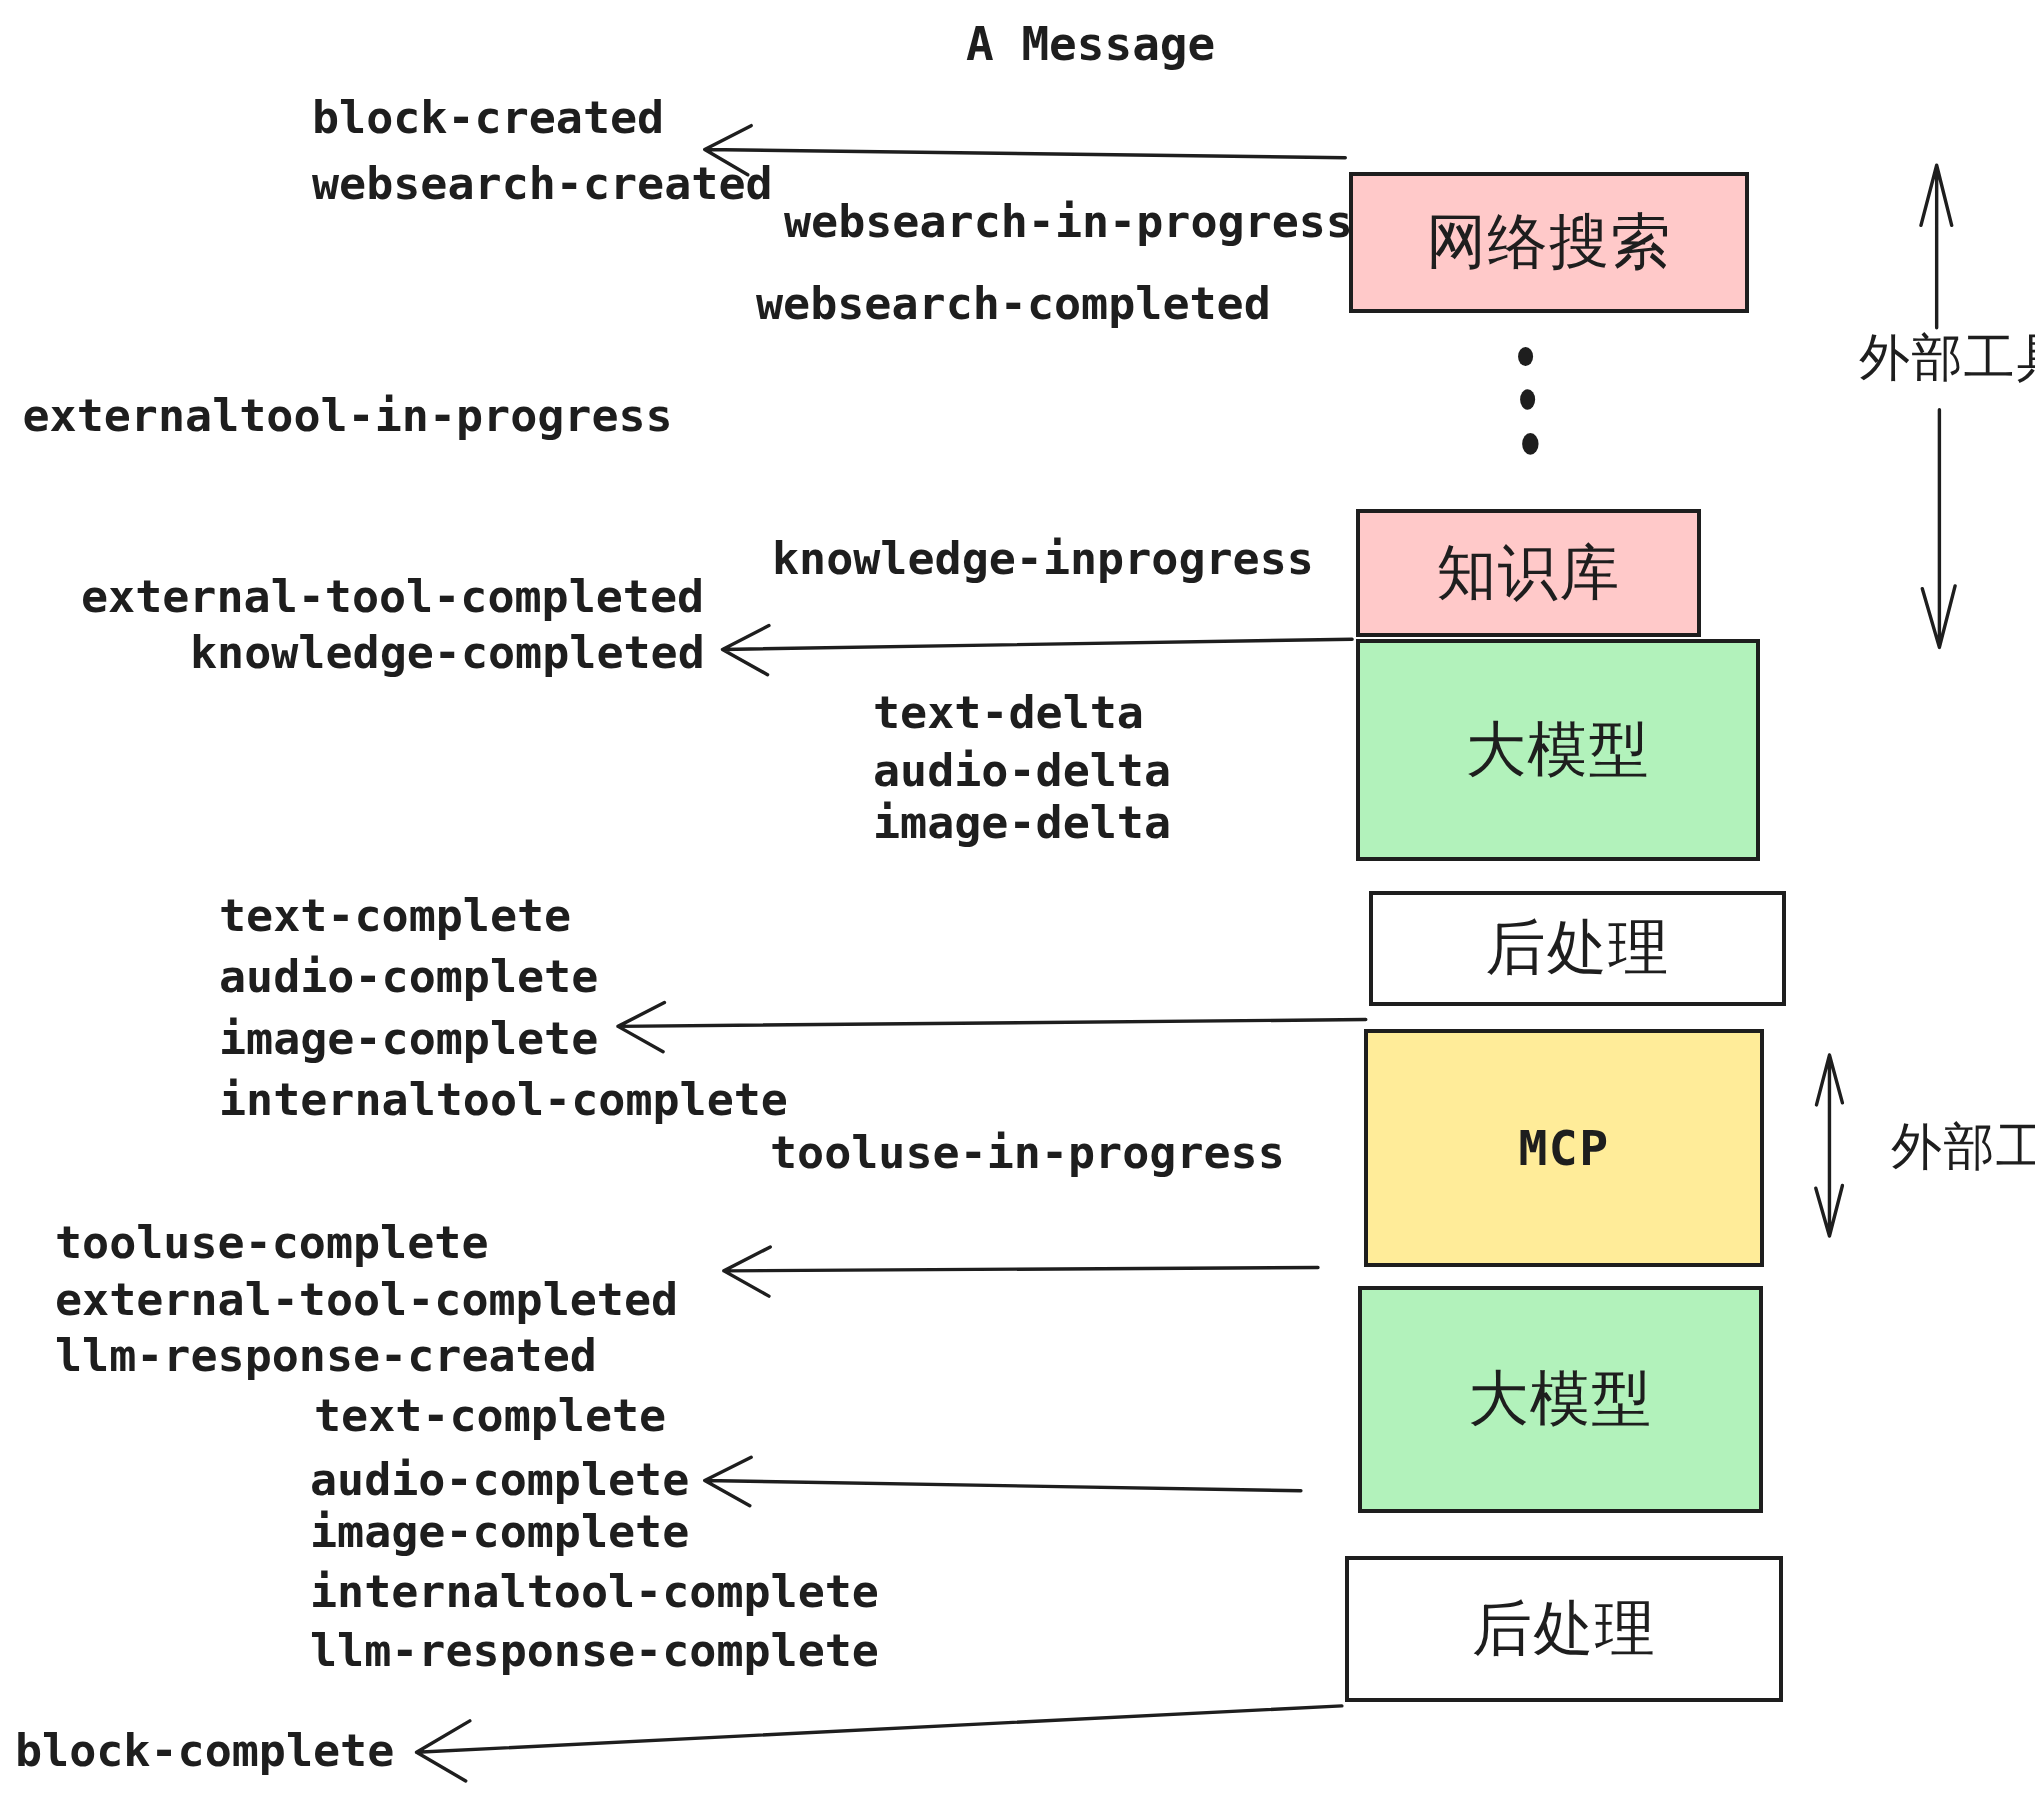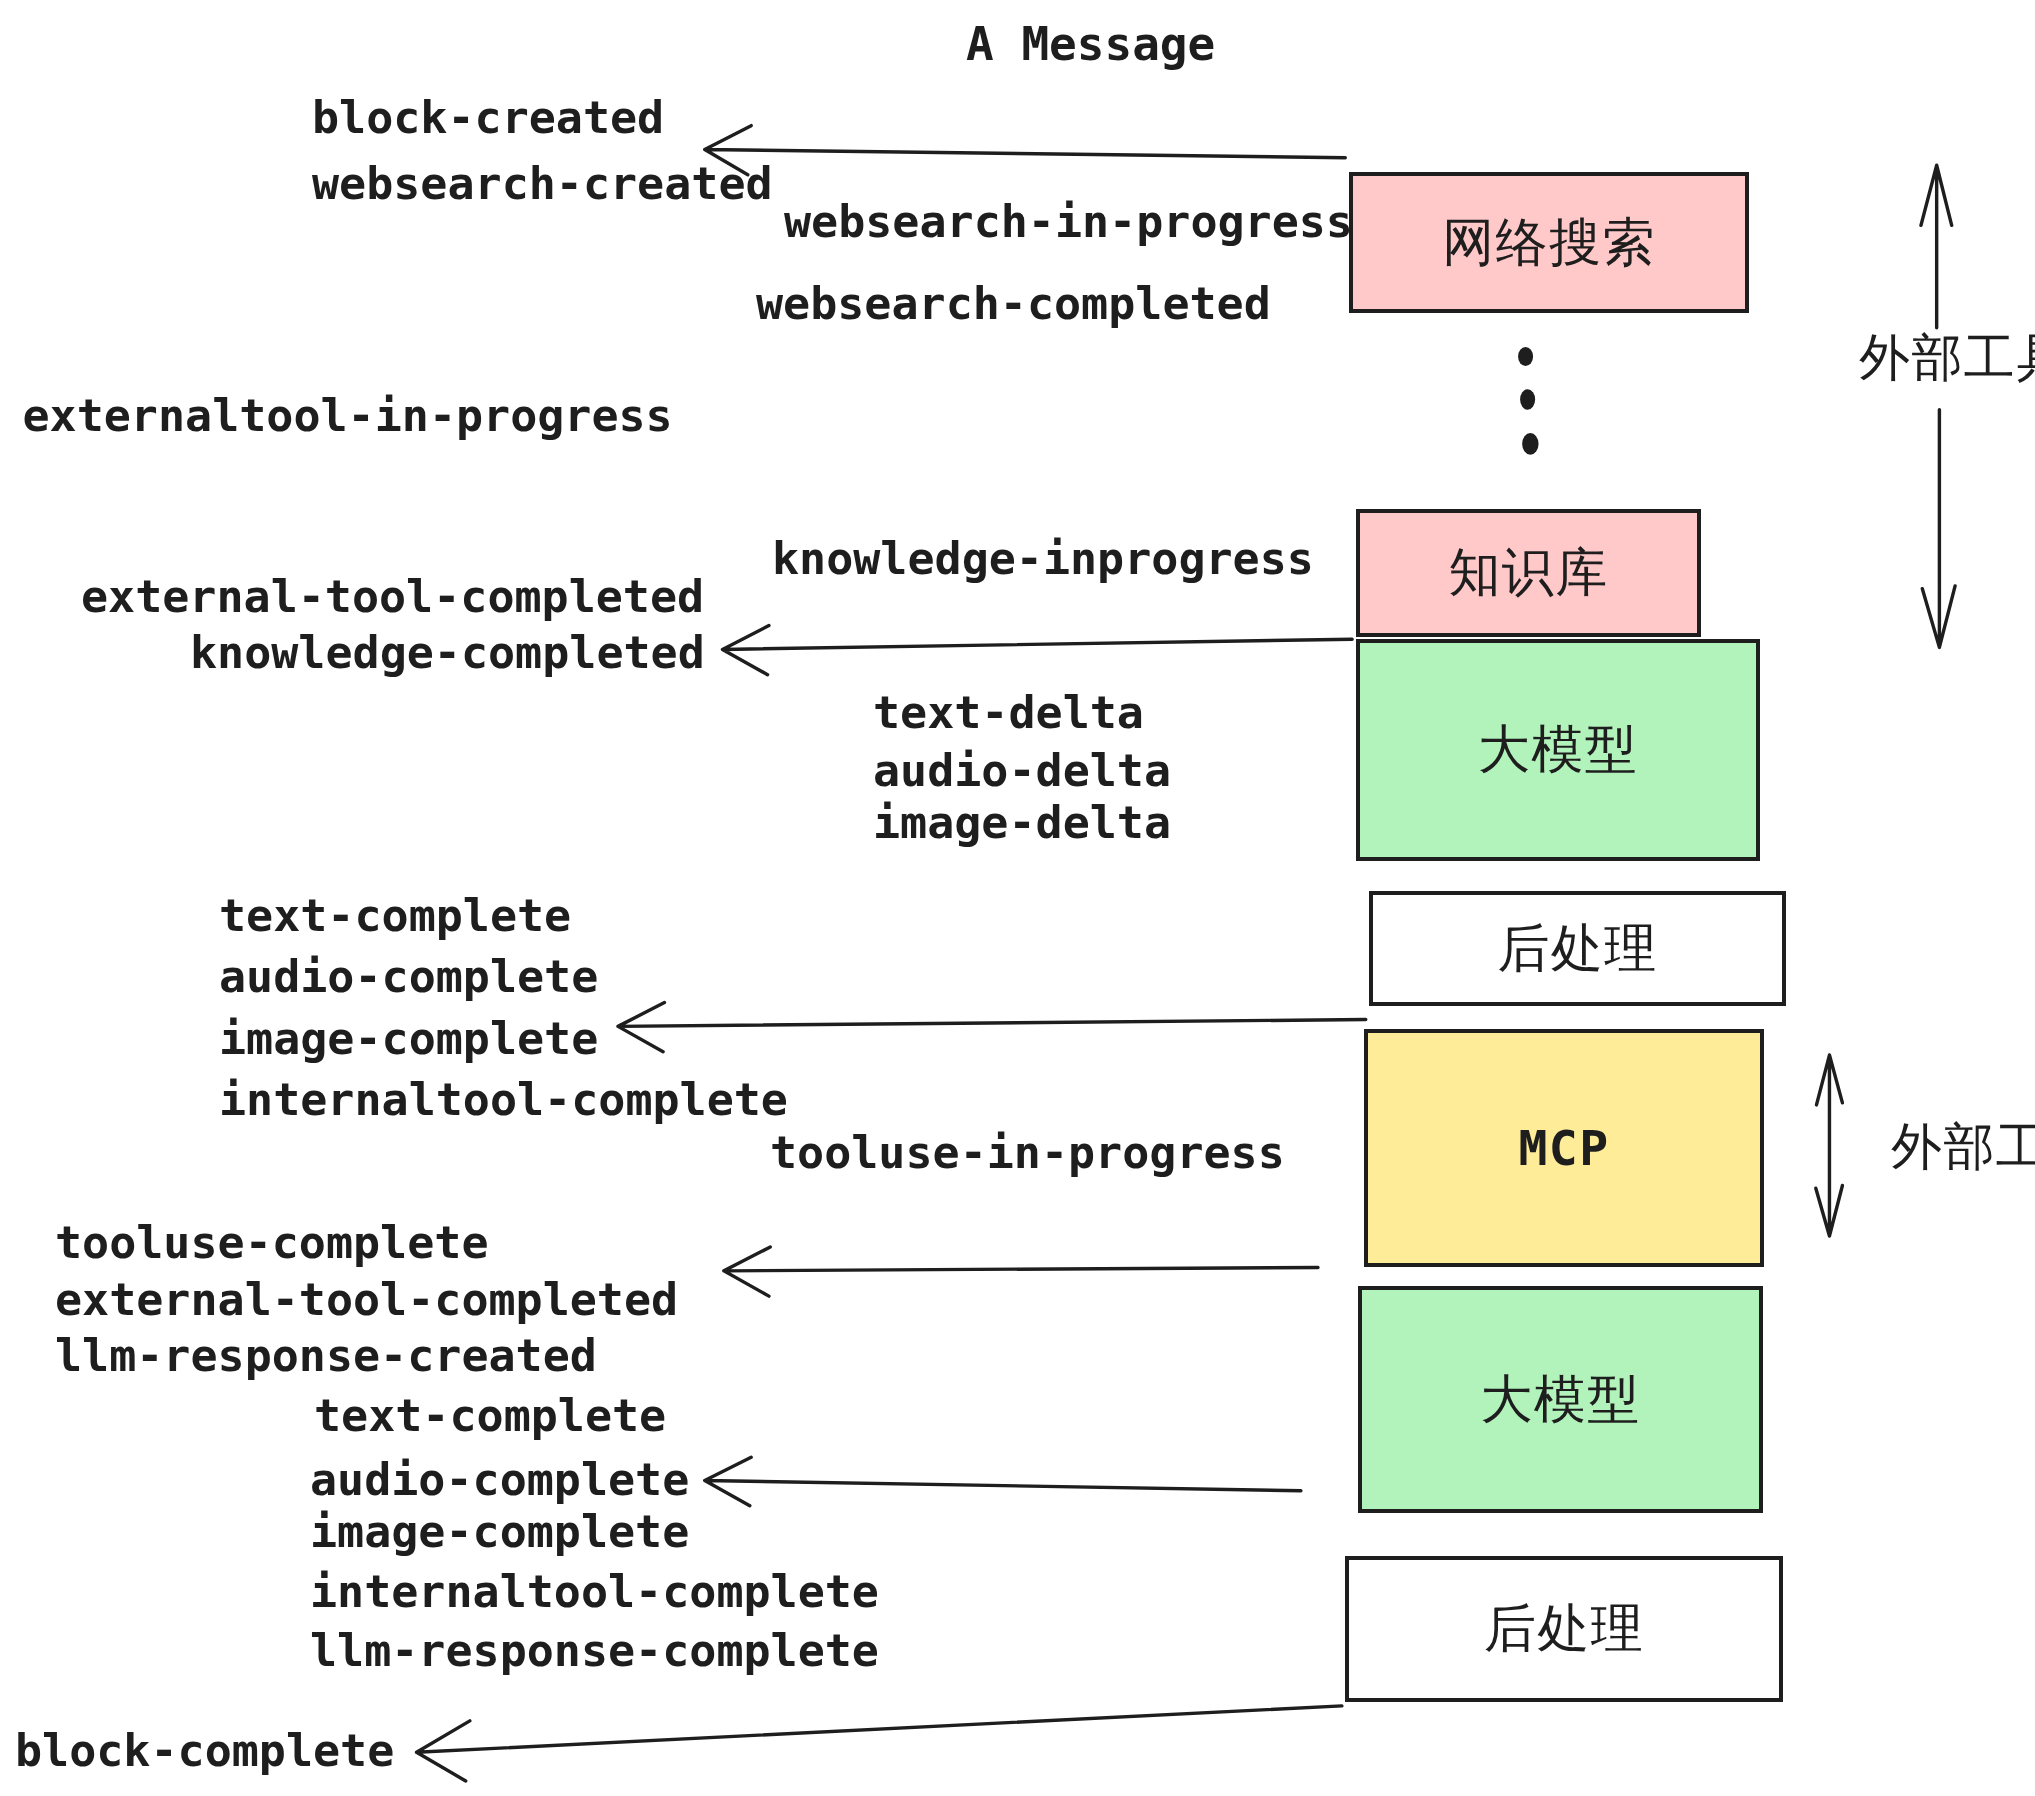--- a/index.html
+++ b/index.html
@@ -29,21 +29,21 @@
   .box{
     position:absolute;
     border:4.1px solid #1e1e1e;
     box-sizing:border-box;
     display:flex;
     align-items:center;
     justify-content:center;
   }
   .box .lbl{
     font-family:Liberation Sans, sans-serif;
-    font-size:52px;
+    font-size:60px;
     font-weight:500;
     letter-spacing:1.4px;
     white-space:nowrap;
   }
   .box .lbl.mono{
     font-family:"DejaVu Sans Mono", monospace;
     font-size:48px;
     font-weight:600;
   }
   .side-label{

